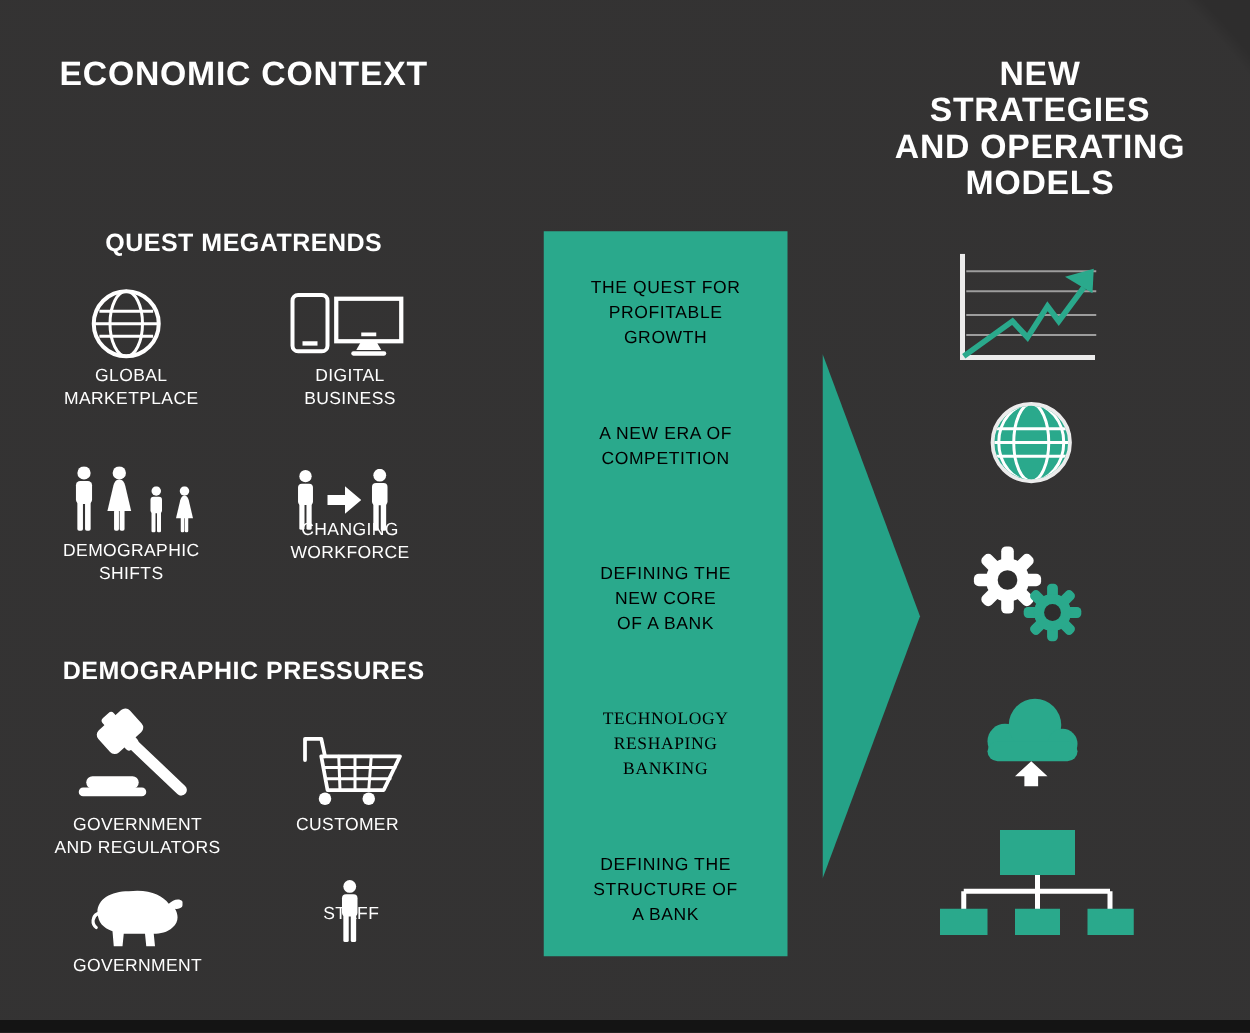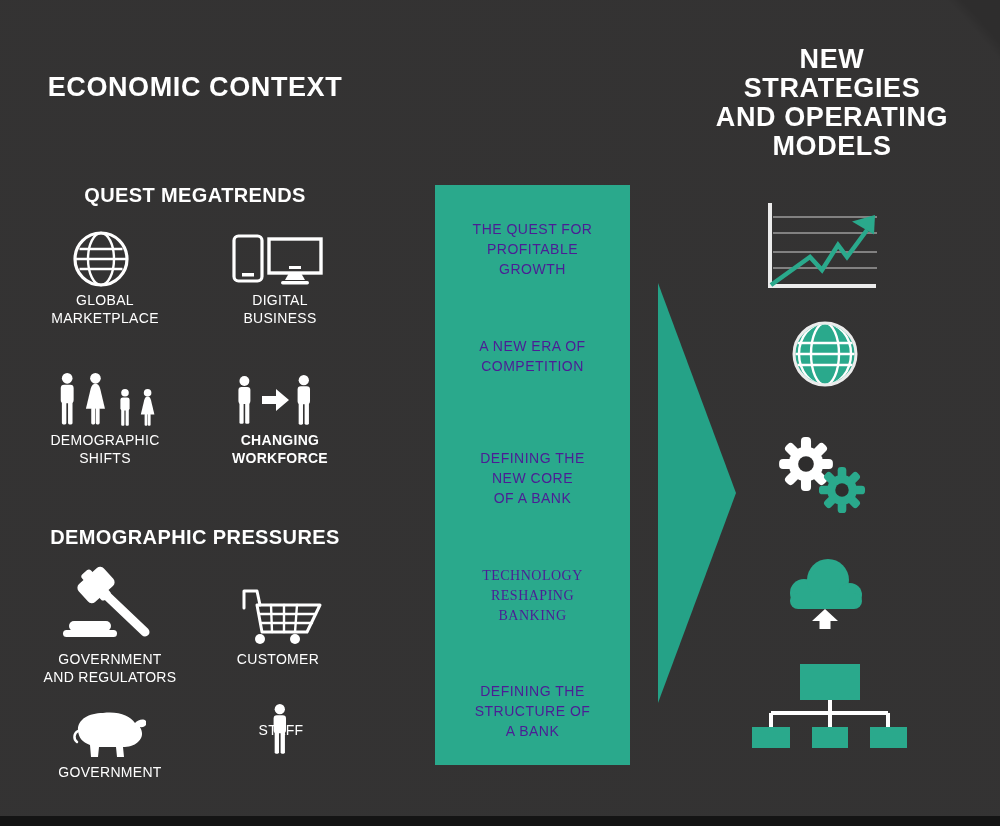--- a/index.html
+++ b/index.html
@@ -34,21 +34,21 @@
     position:absolute;text-align:center;font-size:14px;line-height:18px;
     letter-spacing:0.3px;white-space:pre-line;
   }
   .imperatives-box{
     position:absolute;left:435px;top:185px;width:195px;height:580px;
     background:var(--green);
   }
   .imperative{
     position:absolute;left:0;width:100%;text-align:center;
     font-size:14px;line-height:20px;letter-spacing:0.5px;white-space:pre-line;
-    color:#4c1d95;
+    color:#000000;
   }
   svg{display:block;}
 </style>
 </head>
 <body>
 
 <div class="canvas">
   <div class="sheen"></div>
 
   <svg width="0" height="0" style="position:absolute" aria-hidden="true">
@@ -69,21 +69,21 @@
         <rect x="41" y="2" width="18" height="96" rx="7"></rect>
         <rect x="41" y="2" width="18" height="96" rx="7" transform="rotate(45 50 50)"></rect>
         <rect x="41" y="2" width="18" height="96" rx="7" transform="rotate(90 50 50)"></rect>
         <rect x="41" y="2" width="18" height="96" rx="7" transform="rotate(135 50 50)"></rect>
         <circle cx="50" cy="50" r="31"></circle>
         <circle cx="50" cy="50" r="14" fill="#2e2d2d"></circle>
       </symbol>
     </defs>
   </svg>
 
-  <div class="col-title" id="t1" style="left:25px;width:340px;margin-top:28px;">ECONOMIC CONTEXT</div>
+  <div class="col-title" id="t1" style="left:25px;width:340px;">ECONOMIC CONTEXT</div>
   <div class="col-title" id="t3" style="left:712px;width:240px;">NEW STRATEGIES
 AND OPERATING
 MODELS</div>
 
   <div class="section-heading" style="left:30px;top:184px;width:330px;">QUEST MEGATRENDS</div>
 
   <svg class="abs" style="left:72px;top:230px;" width="58" height="58" viewBox="0 0 58 58">
     <g stroke="#fff" fill="none">
       <circle cx="29" cy="29" r="26" stroke-width="3.2"></circle>
       <ellipse cx="29" cy="29" rx="13" ry="26" stroke-width="2.4"></ellipse>
@@ -115,21 +115,21 @@
   </svg>
 
   <svg class="abs" style="left:234px;top:375px;" width="82" height="54" viewBox="0 0 82 54" fill="#fff">
     <use href="#sym-male" width="40" height="100" transform="translate(0,1) scale(0.52)"></use>
     <path d="M28,21 h14 v-7 l13,11 -13,11 v-7 h-14 z"></path>
     <use href="#sym-male" width="40" height="100" transform="translate(59,0) scale(0.54)"></use>
   </svg>
 
   <div class="icon-label" style="left:40px;top:431px;width:130px;">DEMOGRAPHIC
 SHIFTS</div>
-  <div class="icon-label" style="left:215px;top:431px;width:130px;font-weight:bold;">CHANGING
+  <div class="icon-label" style="left:215px;top:414px;width:130px;">CHANGING
 WORKFORCE</div>
 
   <div class="section-heading" style="left:30px;top:526px;width:330px;">DEMOGRAPHIC PRESSURES</div>
 
   <svg class="abs" style="left:62px;top:558px;" width="92" height="84" viewBox="0 0 92 84">
     <g fill="#fff">
       <rect x="-17" y="-12" width="34" height="24" rx="5" transform="translate(34,27) rotate(-42)"></rect>
       <rect x="-6" y="-17" width="12" height="34" rx="3" transform="translate(34,27) rotate(-42)"></rect>
       <line x1="43" y1="36" x2="83" y2="74" stroke="#fff" stroke-width="9" stroke-linecap="round"></line>
       <rect x="7" y="63" width="42" height="10" rx="5"></rect>

